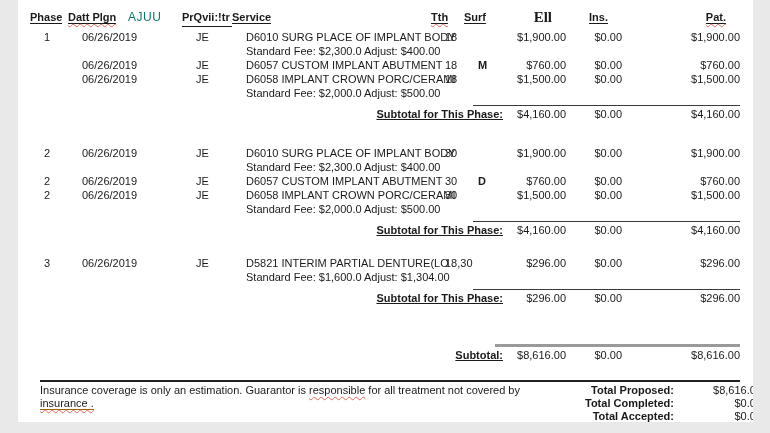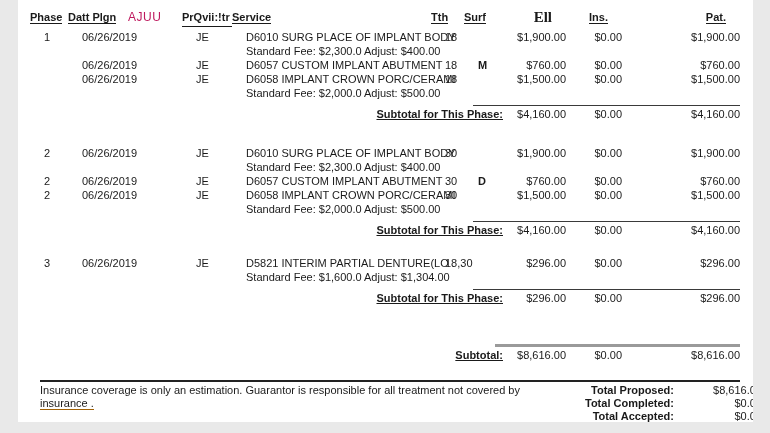--- a/index.html
+++ b/index.html
@@ -16,26 +16,26 @@
     background:#ffffff;
   }
   .row {
     display:grid;
     grid-template-columns:38px 60px 54px 50px 199px 33px 28px 60px 56px 118px;
     padding-left:26px; height:14px; line-height:14px; white-space:nowrap;
   }
   .hdr { margin-top:10px; height:17px; font-weight:bold;padding-left:12px; }
   .hdr .hu { border-bottom:1px solid #1a1a1a; }
   .sq {
-    text-decoration-style:wavy;
+    text-decoration:underline; text-decoration-style:wavy;
     text-decoration-color:#e06a5f; text-decoration-thickness:1px;
     text-underline-offset:2px;
     text-align:center;
   }
-  .extra-hdr { font-weight:normal; color:#be185d; font-size:12px; letter-spacing:0.5px; }
+  .extra-hdr { font-weight:normal; color:#0f766e; font-size:12px; letter-spacing:0.5px; }
   .fee-hdr { font-family:"Liberation Serif", serif; font-size:15px; }
   .r { text-align:right; }
   .note { padding-left:228px; height:14px; line-height:14px; white-space:nowrap; }
   .prov { padding-left:0; }
   .subrule { border-top:1px solid #3a3a3a; width:267px; margin:5px 0 0 455px; }
   .subrow {
     display:grid; grid-template-columns:485px 63px 56px 118px;
     height:16px; line-height:16px; white-space:nowrap;
   }
   .subrow .lbl { font-weight:bold; text-align:right;text-decoration:underline; }

